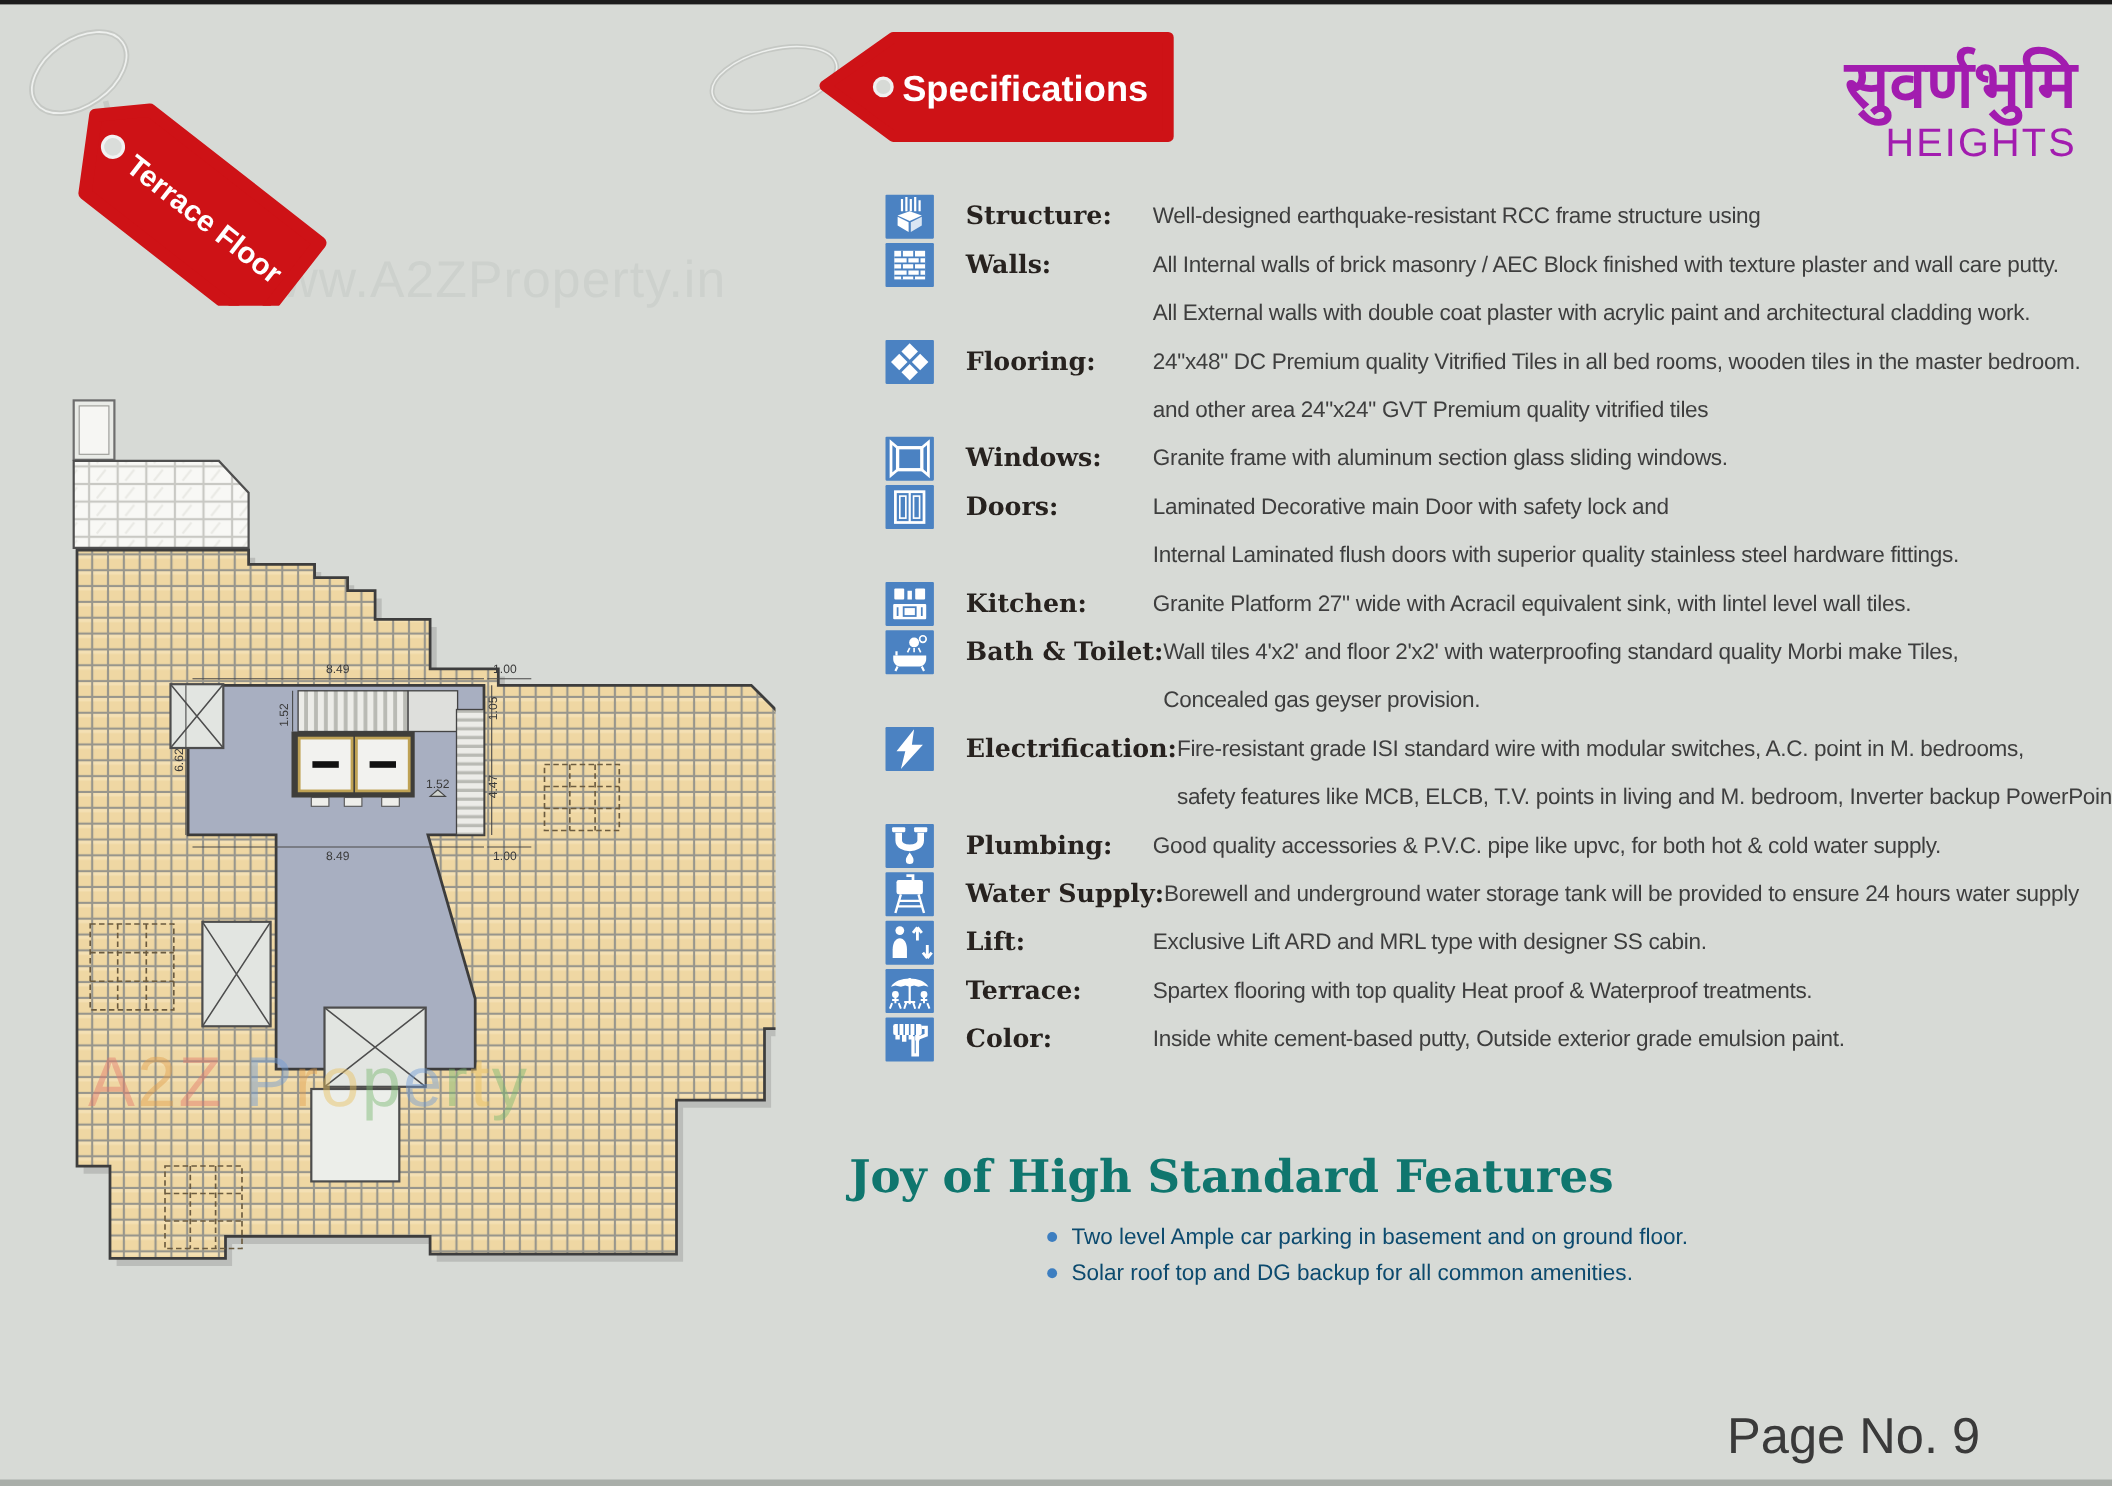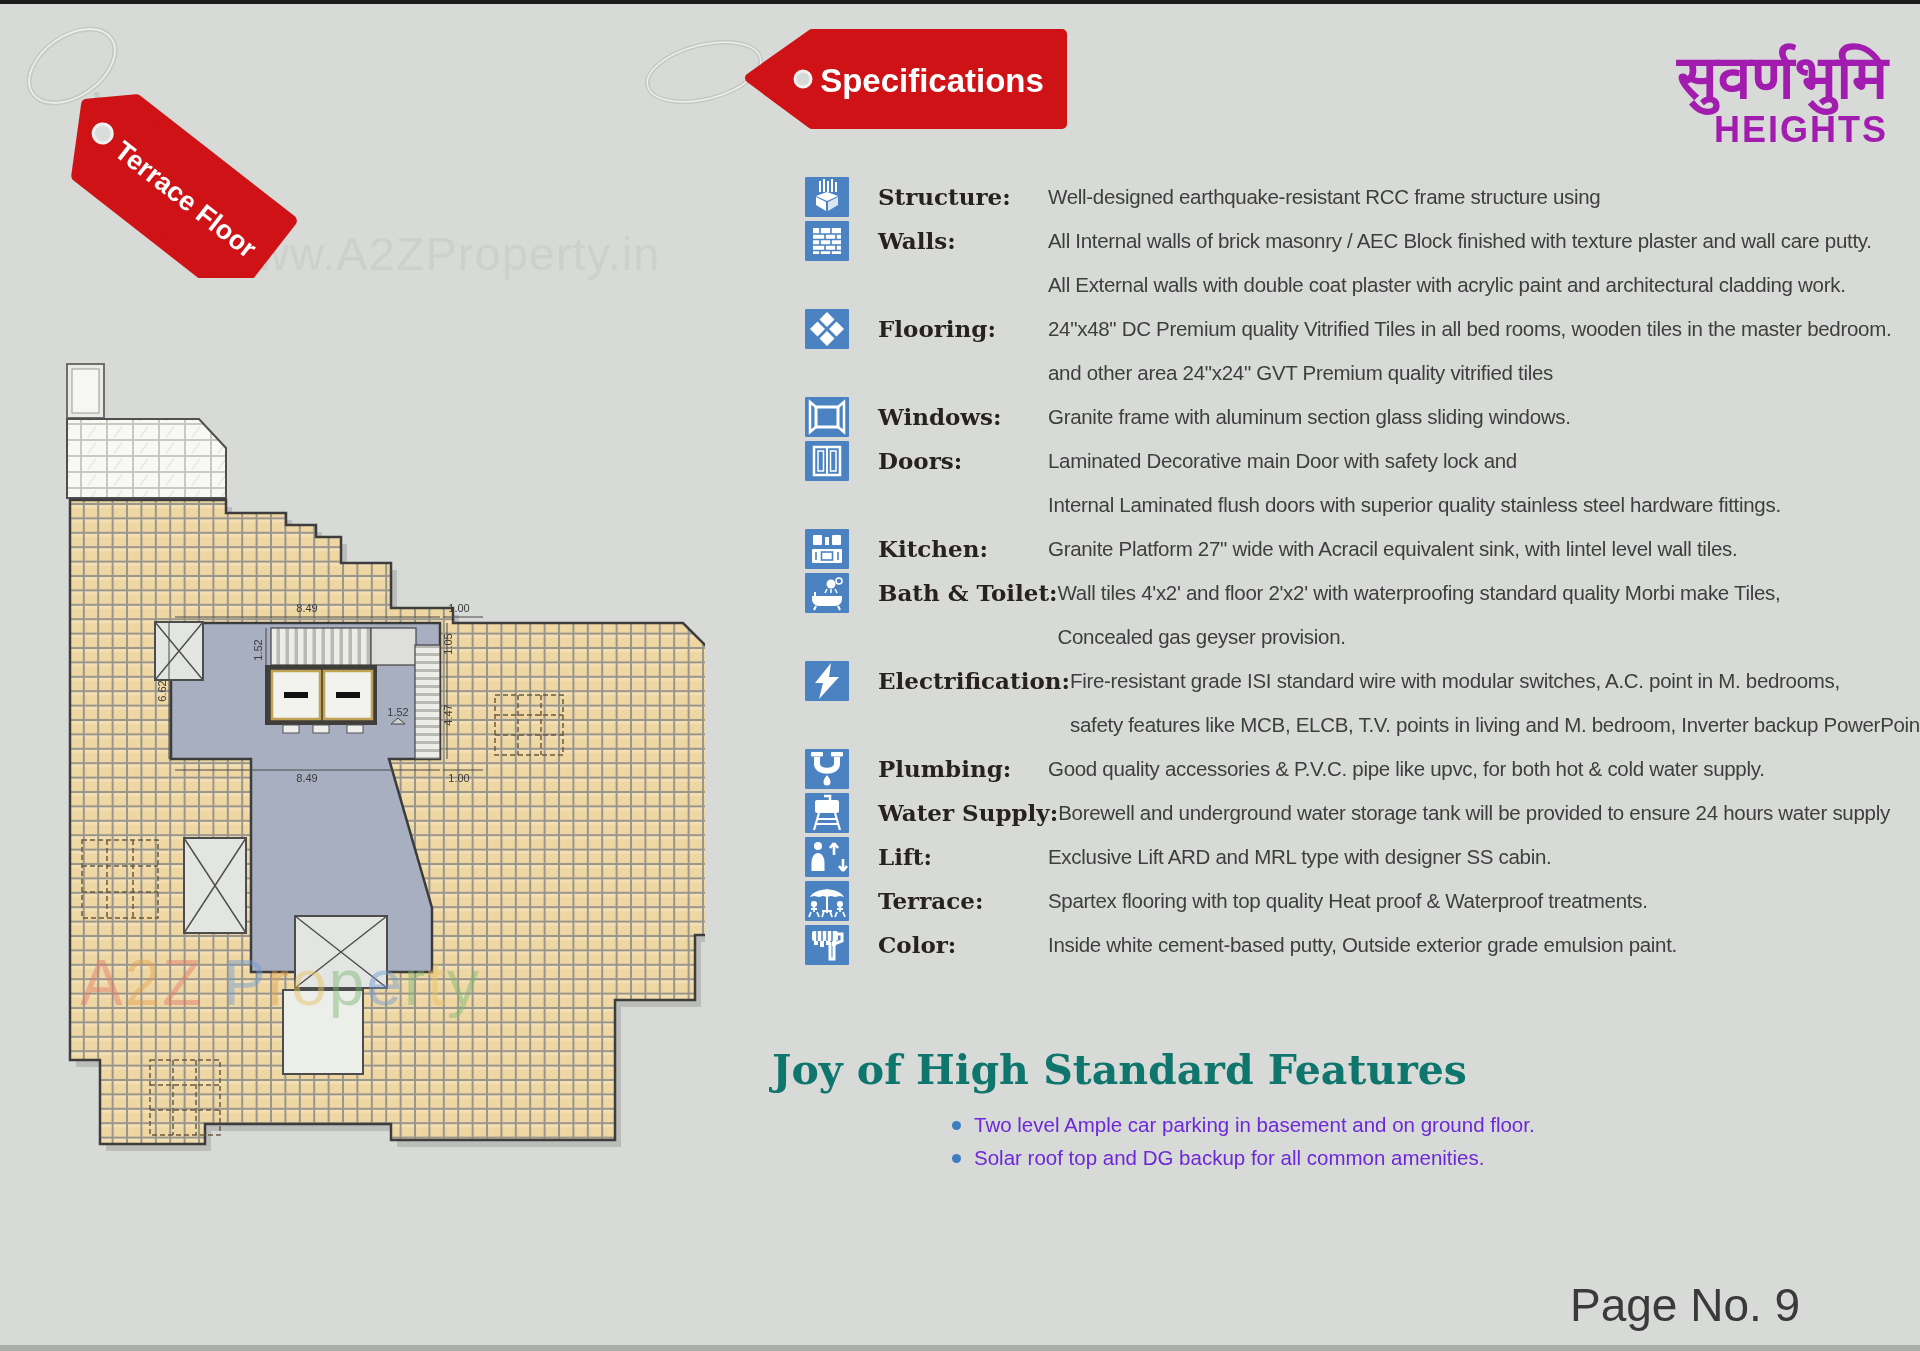--- a/index.html
+++ b/index.html
@@ -11,37 +11,37 @@
   .top-rule{left:0;top:0;width:1920px;height:4px;background:#1c1c1c;}
   .bottom-rule{left:0;top:1345px;width:1920px;height:6px;background:#a9aea9;}
 
   
   .wm-top{left:220px;top:226px;font-size:47px;color:#cdd1cd;letter-spacing:1px;font-weight:400;}
   .wm-mid{left:80px;top:946px;font-size:64px;font-weight:normal;opacity:.45;letter-spacing:2px;}
 
   
   .brand{right:32px;top:44px;width:420px;text-align:right;color:#a21caf;}
   .brand .dev{font-family:"DejaVu Sans",sans-serif;font-weight:bold;font-size:60px;line-height:66px;}
-  .brand .sub{font-weight:bold;font-size:36px;letter-spacing:2px;line-height:40px;}
+  .brand .sub{font-weight:normal;font-size:36px;letter-spacing:2px;line-height:40px;}
 
   
   .specs{left:805px;top:175px;width:1080px;}
   .spec-row{display:flex;align-items:flex-start;}
   .spec-icon{flex:0 0 44px;width:44px;height:40px;background:#4b82c2;margin-top:2px;border-radius:1px;}
   .spec-icon svg{display:block;width:44px;height:40px;}
   .spec-label{flex:0 0 170px;margin-left:29px;font-family:"DejaVu Serif",serif;font-weight:bold;
               font-size:23px;color:#27221f;line-height:44px;white-space:nowrap;}
   .spec-lines{flex:1;}
   .spec-line{font-size:20.5px;letter-spacing:-0.3px;color:#3e3e3e;line-height:44px;white-space:nowrap;}
 
   
   .features-title{left:772px;top:1046px;font-family:"DejaVu Serif",serif;font-weight:bold;
                   font-size:41px;color:#0f766e;}
   .features-list{left:952px;top:1108px;list-style:none;margin:0;padding:0;}
-  .features-list li{font-size:20.5px;color:#6d28d9;line-height:33px;white-space:nowrap;}
+  .features-list li{font-size:20.5px;color:#0c4a6e;line-height:33px;white-space:nowrap;}
   .features-list li .dot{display:inline-block;width:9px;height:9px;border-radius:50%;
                          background:#3d7ec0;margin-right:13px;vertical-align:2px;}
 
   .page-no{left:1570px;top:1278px;font-size:46px;color:#3a3a3a;}
 
   svg text{font-family:"Liberation Sans",sans-serif;}
 </style>
 </head>
 <body>
 

